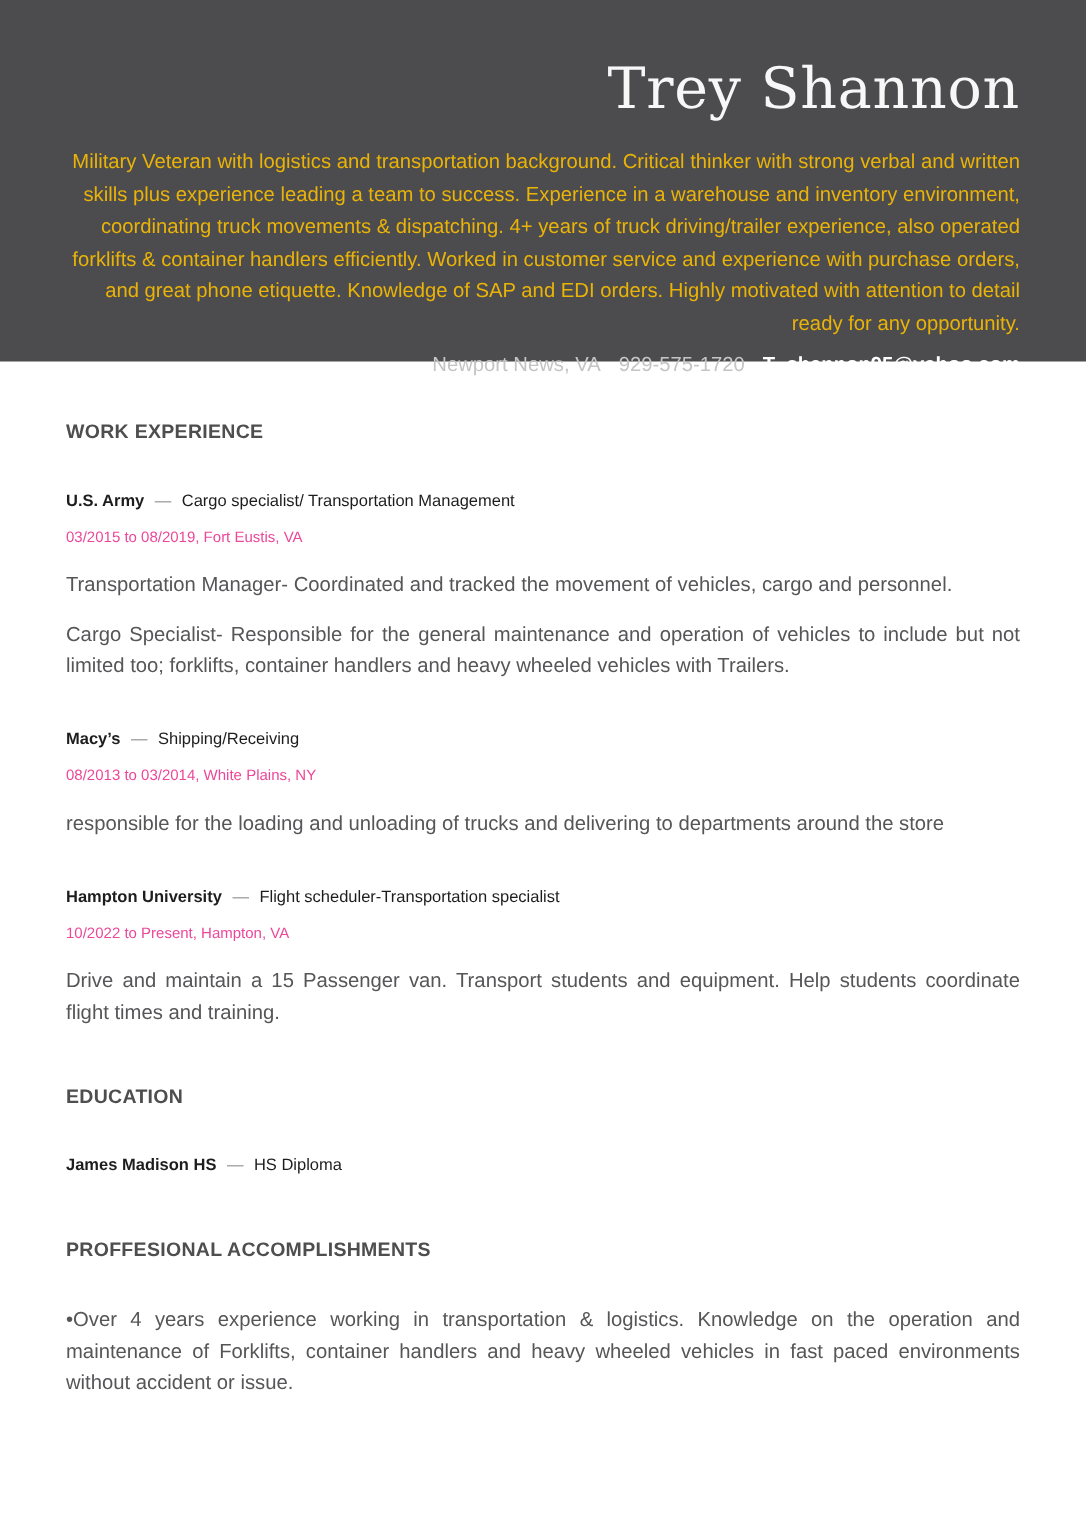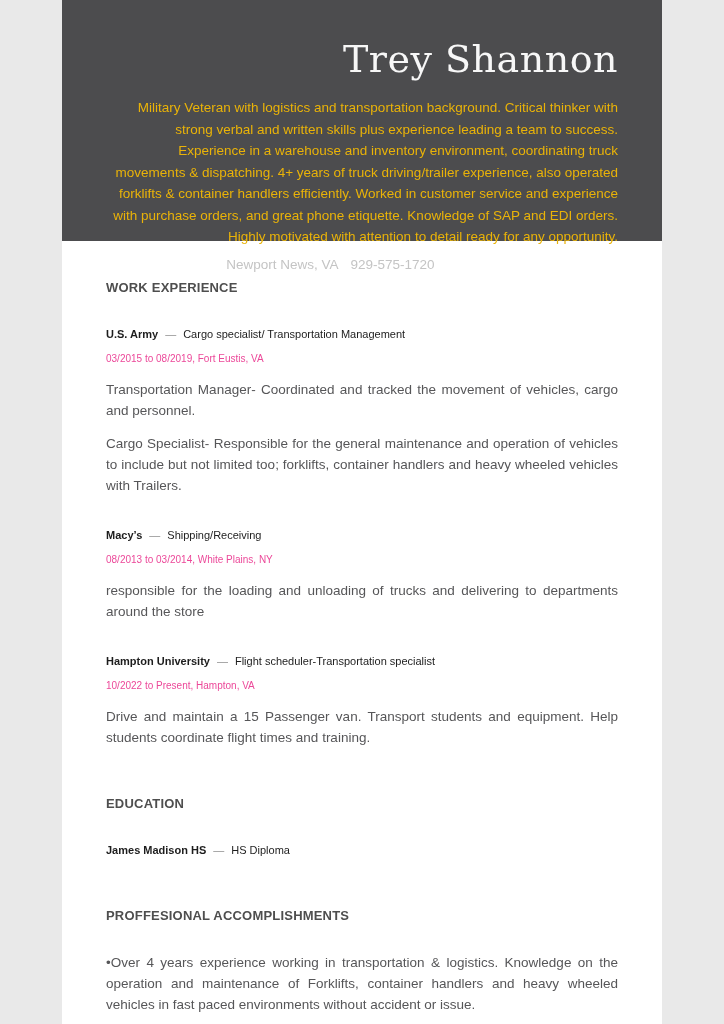--- a/index.html
+++ b/index.html
@@ -1,19 +1,19 @@
 <!DOCTYPE html>
 <html><head>
 <meta charset="utf-8">
 <style>
   * { margin: 0; padding: 0; box-sizing: border-box; }
   html, body { background: #e9e9e9; }
   body { font-family: "Liberation Sans", sans-serif; }
   .page {
-    width: 600px; height: 1024px;
+    width: 724px; height: 1024px;
     background: #ffffff;
     margin: 0 auto;
     overflow: hidden;
     position: relative;
   }
   
   .hdr {
     background: #4c4c4e;
     height: 241px;
     padding: 34px 44px 0 44px;
@@ -48,21 +48,21 @@
     color: #ffffff;
     cursor: pointer;
   }
   
   .main { padding: 0 44px 0 44px; }
   .sec-title {
     font-size: 13px;
     font-weight: bold;
     letter-spacing: 0.2px;
     color: #4e4e4e;
-    margin-top: 48px;
+    margin-top: 38px;
     line-height: 15px;
   }
   .sec-title.first { margin-top: 39px; }
   .entry { margin-top: 29px; }
   .entry-head {
     font-size: 11px;
     line-height: 20px;
     color: #1d1d1d;
     font-weight: normal;
     margin-top: 10px;

